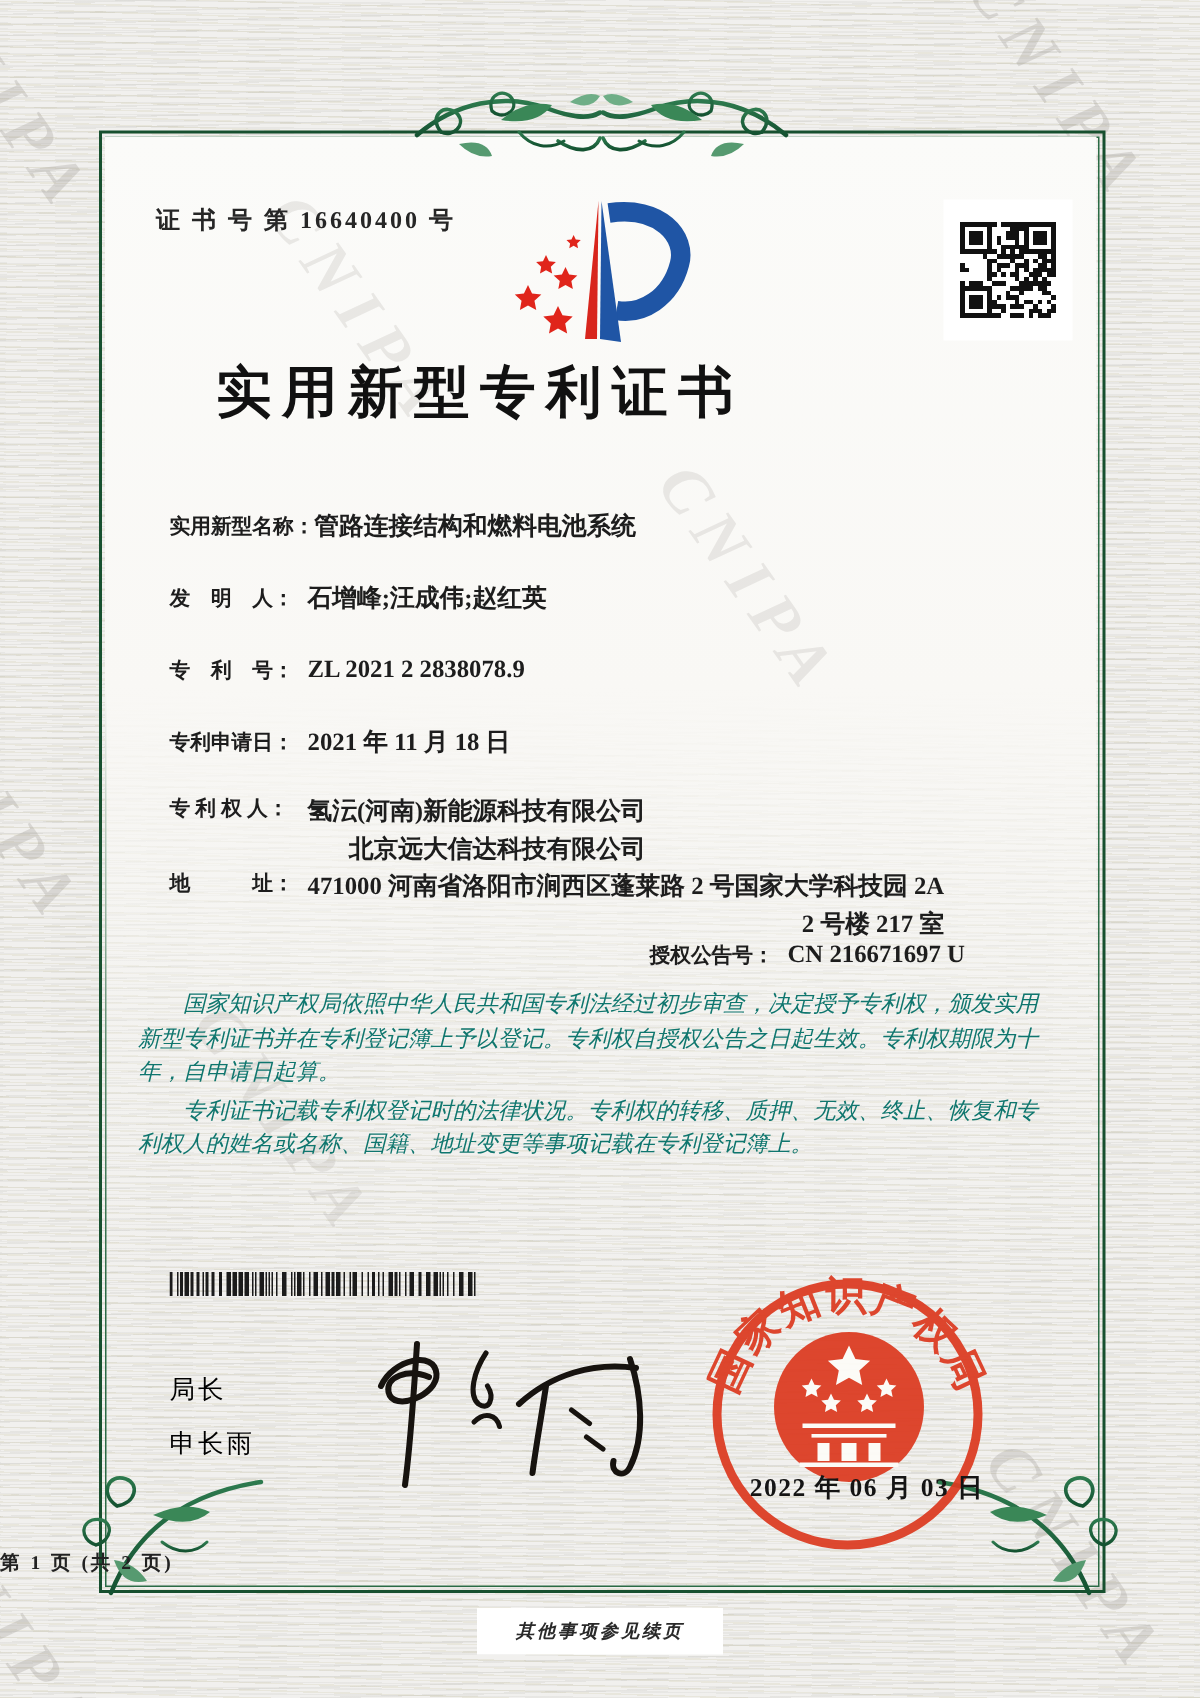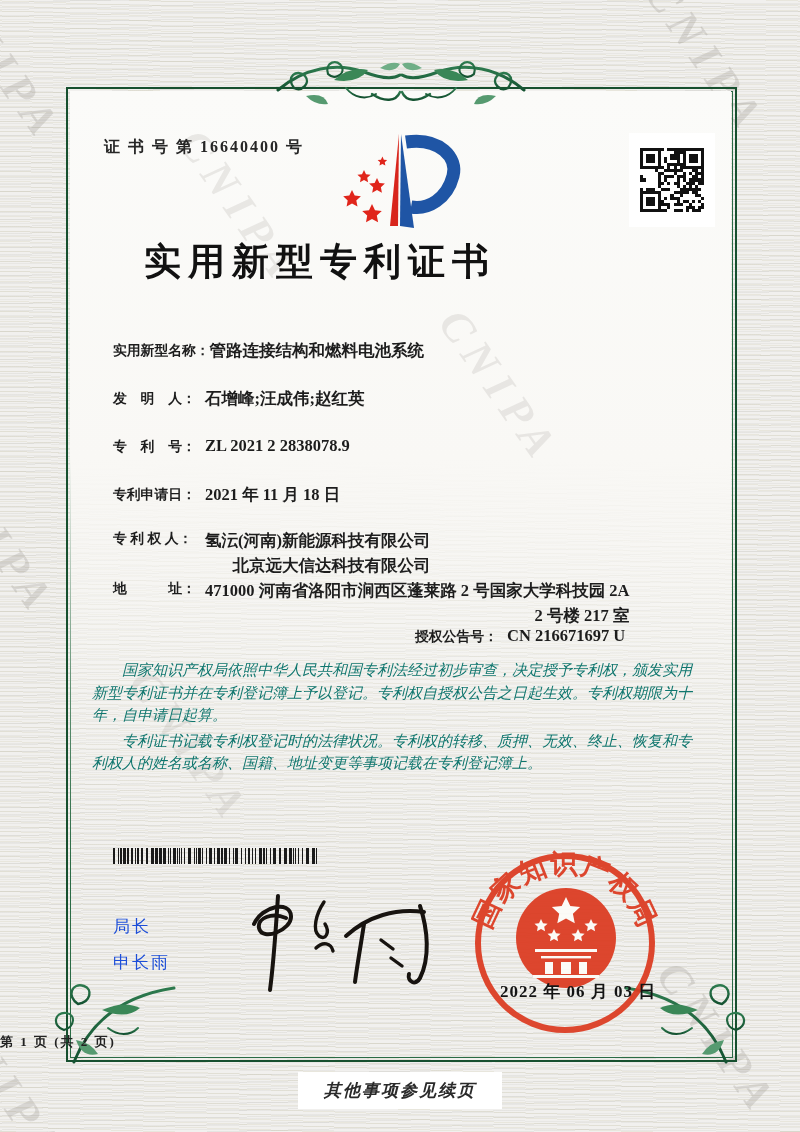--- a/index.html
+++ b/index.html
@@ -33,31 +33,31 @@
   .row{position:absolute;left:113px;color:#1d1d1d;font-weight:600;font-size:16.5px;white-space:nowrap;}
   .row .lab{display:inline-block;min-width:92px;font-size:13.8px;font-weight:700;vertical-align:top;padding-top:2px;}
   .row .vals{display:inline-block;vertical-align:top;}
   .row .vals div{line-height:25px;text-align:right;}
   .paras{position:absolute;left:92px;top:659px;width:614px;font-style:italic;font-size:15px;
          line-height:22.5px;color:#0f766e;font-weight:500;}
   .paras p{margin:0 0 3px 0;text-indent:2em;}
   
   .barcode{position:absolute;left:113px;top:848px;width:206px;height:16px;}
   .director{position:absolute;left:113px;top:915px;font-family:"Liberation Sans","DejaVu Sans",sans-serif;
-            font-size:17px;color:#1d4ed8;letter-spacing:2px;}
+            font-size:17px;color:#000000;letter-spacing:2px;}
   .director div{margin-bottom:13px;}
   .sig{position:absolute;left:228px;top:878px;width:215px;height:120px;}
   .seal{position:absolute;left:471px;top:849px;width:188px;height:188px;}
   .sealdate{position:absolute;left:498px;top:980px;width:160px;text-align:center;
             font-size:17px;font-weight:700;color:#141414;letter-spacing:1px;z-index:5;}
   .pageinfo{position:absolute;left:0;top:1033px;width:800px;text-align:left;
             font-size:13px;color:#222;letter-spacing:2px;font-weight:600;}
   .contnote{position:absolute;left:0;top:1072px;width:800px;text-align:center;}
   .contnote span{display:inline-block;background:#fff;padding:7px 26px;font-style:italic;
-            font-size:17px;font-weight:600;color:#2a2a2a;letter-spacing:2px;}
+            font-size:12px;font-weight:600;color:#2a2a2a;letter-spacing:2px;}
 </style>
 </head>
 <body>
 
 <div class="page">
   <div class="texture"></div>
 
   <span class="wm" style="left:-28px;top:-22px">CNIPA</span>
   <span class="wm" style="left:676px;top:-30px">CNIPA</span>
   <span class="wm" style="left:-34px;top:452px">CNIPA</span>
@@ -296,21 +296,21 @@
   </div>
   <div class="row" style="top:484px">
     <span class="lab">专利申请日：</span><span>2021 年 11 月 18 日</span>
   </div>
   <div class="row" style="top:528px">
     <span class="lab">专 利 权 人：</span><span class="vals"><div>氢沄(河南)新能源科技有限公司</div><div>北京远大信达科技有限公司</div></span>
   </div>
   <div class="row" style="top:578px">
     <span class="lab">地　　　址：</span><span class="vals"><div>471000 河南省洛阳市涧西区蓬莱路 2 号国家大学科技园 2A</div><div>2 号楼 217 室</div></span>
   </div>
-  <div class="row" style="left:415px;top:626px">
+  <div class="row" style="left:433px;top:626px">
     <span class="lab">授权公告号：</span><span>CN 216671697 U</span>
   </div>
 
   <div class="paras">
     <p>国家知识产权局依照中华人民共和国专利法经过初步审查，决定授予专利权，颁发实用新型专利证书并在专利登记簿上予以登记。专利权自授权公告之日起生效。专利权期限为十年，自申请日起算。</p>
     <p>专利证书记载专利权登记时的法律状况。专利权的转移、质押、无效、终止、恢复和专利权人的姓名或名称、国籍、地址变更等事项记载在专利登记簿上。</p>
   </div>
 
   <svg class="barcode" id="bc" viewBox="0 0 206 16" preserveAspectRatio="none">
       <rect x="0" y="0" width="2" height="16" fill="#1b1b1b"></rect>

